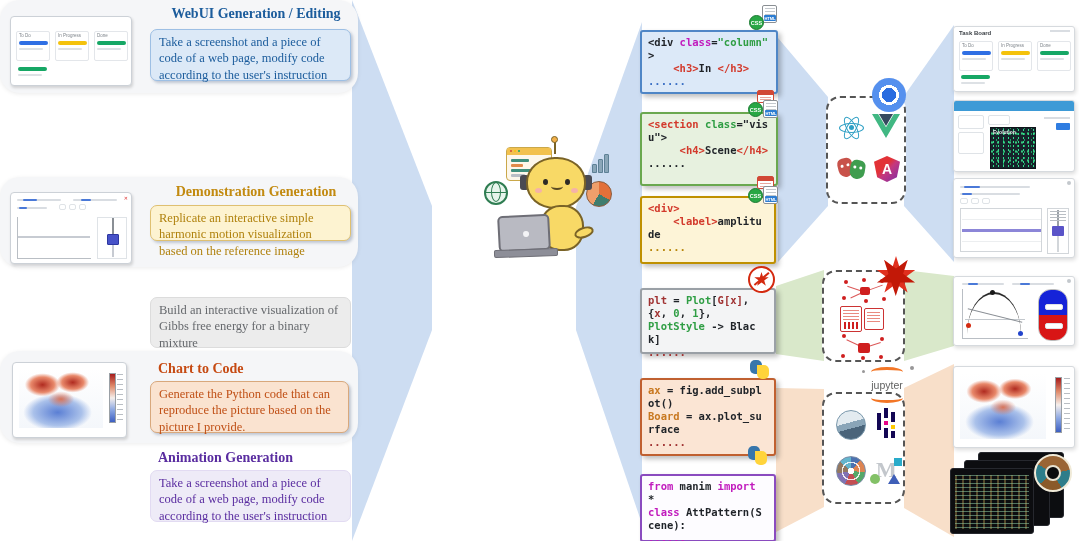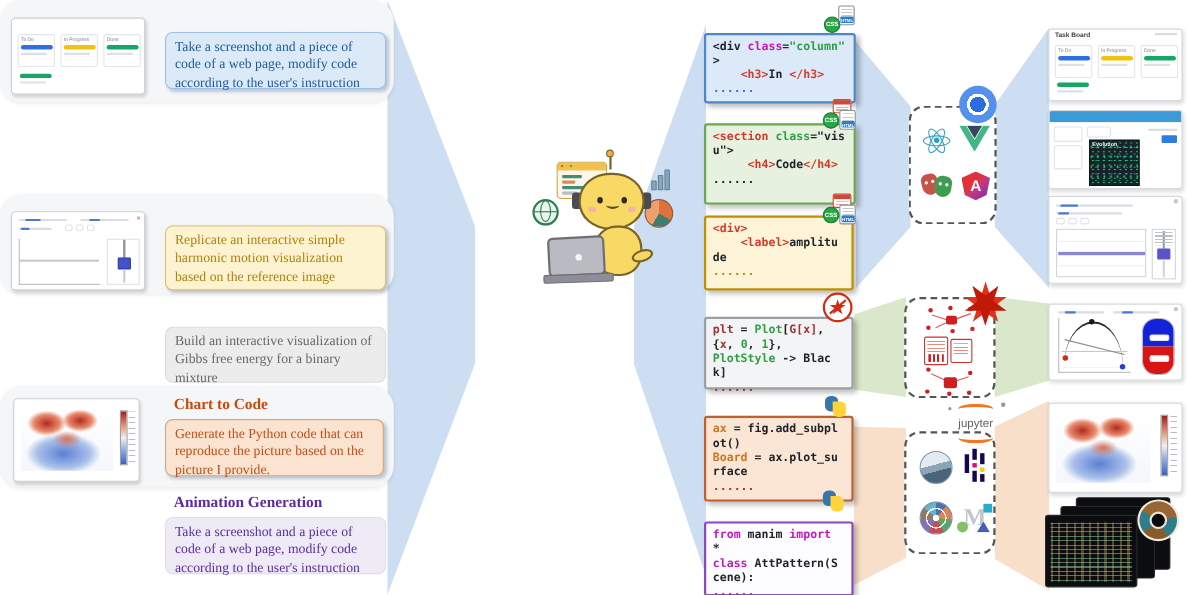--- a/index.html
+++ b/index.html
@@ -256,24 +256,26 @@
       <i style="left:14px;top:27px;width:1.5px;height:12px;background:#c7cbd2;"></i>
     </div>
   </div>
 
   <div class="mini" style="left:12px;top:362px;width:115px;height:76px;">
     <div class="surface-art" style="left:6px;top:5px;width:84px;height:60px;"></div>
     <div class="cbar" style="right:10px;top:10px;height:50px;"></div>
     <div class="tickcol" style="right:3px;top:11px;height:48px;"></div>
   </div>
 
+  <div class="t-head hc-blue" style="top:6px;text-align:center;">WebUI Generation / Editing</div>
   <div class="t-box bx-blue" style="top:29px;height:52px;">Take a screenshot and a piece of code of a web page, modify code according to the user's instruction</div>
 
 
-  <div class="t-box bx-gold" style="top:205px;height:59px;">Replicate an interactive simple harmonic motion visualization based on the reference image</div>
+  <div class="t-head hc-gold" style="top:184px;text-align:center;">Demonstration Generation</div>
+  <div class="t-box bx-gold" style="top:205px;height:36px;">Replicate an interactive simple harmonic motion visualization based on the reference image</div>
 
   <div class="t-box bx-gray" style="top:297px;height:51px;">Build an interactive visualization of Gibbs free energy for a binary mixture</div>
 
   <div class="t-head hc-orange" style="top:361px;">Chart to Code</div>
   <div class="t-box bx-orange" style="top:381px;height:52px;width:199px;">Generate the Python code that can reproduce the picture based on the picture I provide.</div>
 
   <div class="t-head hc-purple" style="top:450px;">Animation Generation</div>
   <div class="t-box bx-purple" style="top:470px;height:52px;">Take a screenshot and a piece of code of a web page, modify code according to the user's instruction</div>
 
   <div id="robot" class="abs">
@@ -315,21 +317,21 @@
       <i class="r-apple"></i>
     </div>
     <div class="abs r-base"></div>
   </div>
 
   <div class="snippet sn-blue" style="top:30px;height:64px;"><span class="tok-plain">&lt;div </span><span class="tok-magenta">class</span><span class="tok-plain">=</span><span class="tok-green">"column"</span><span class="tok-plain">
 &gt;
     </span><span class="tok-red">&lt;h3&gt;</span><span class="tok-plain">In </span><span class="tok-red">&lt;/h3&gt;</span><span class="tok-blue">
 ......</span></div>
   <div class="snippet sn-green" style="top:112px;height:74px;"><span class="tok-red">&lt;section</span><span class="tok-plain"> </span><span class="tok-green">class</span><span class="tok-plain">="visu"&gt;</span><span class="tok-plain">
-     </span><span class="tok-red">&lt;h4&gt;</span><span class="tok-plain">Code</span><span class="tok-red">&lt;/h4&gt;</span><span class="tok-plain">
+     </span><span class="tok-red">&lt;h4&gt;</span><span class="tok-plain">Scene</span><span class="tok-red">&lt;/h4&gt;</span><span class="tok-plain">
 ......</span></div>
   <div class="snippet sn-yellow" style="top:196px;height:68px;width:136px;"><span class="tok-red">&lt;div&gt;</span><span class="tok-plain">
     </span><span class="tok-red">&lt;label&gt;</span><span class="tok-plain">amplitude</span><span class="tok-gold">
 ......</span></div>
   <div class="snippet sn-gray" style="top:288px;height:66px;width:136px;"><span class="tok-maroon">plt</span><span class="tok-plain"> = </span><span class="tok-green">Plot</span><span class="tok-plain">[</span><span class="tok-maroon">G[x]</span><span class="tok-plain">,
 {</span><span class="tok-maroon">x</span><span class="tok-plain">, </span><span class="tok-green">0</span><span class="tok-plain">, </span><span class="tok-green">1</span><span class="tok-plain">},
 </span><span class="tok-green">PlotStyle</span><span class="tok-plain"> -&gt; </span><span class="tok-plain">Black]</span><span class="tok-maroon">
 ......</span></div>
   <div class="snippet sn-orange" style="top:378px;height:78px;width:136px;"><span class="tok-orange">ax</span><span class="tok-plain"> = fig.add_subplot()
 </span><span class="tok-orange">Board</span><span class="tok-plain"> = ax.plot_surface</span><span class="tok-maroon">

